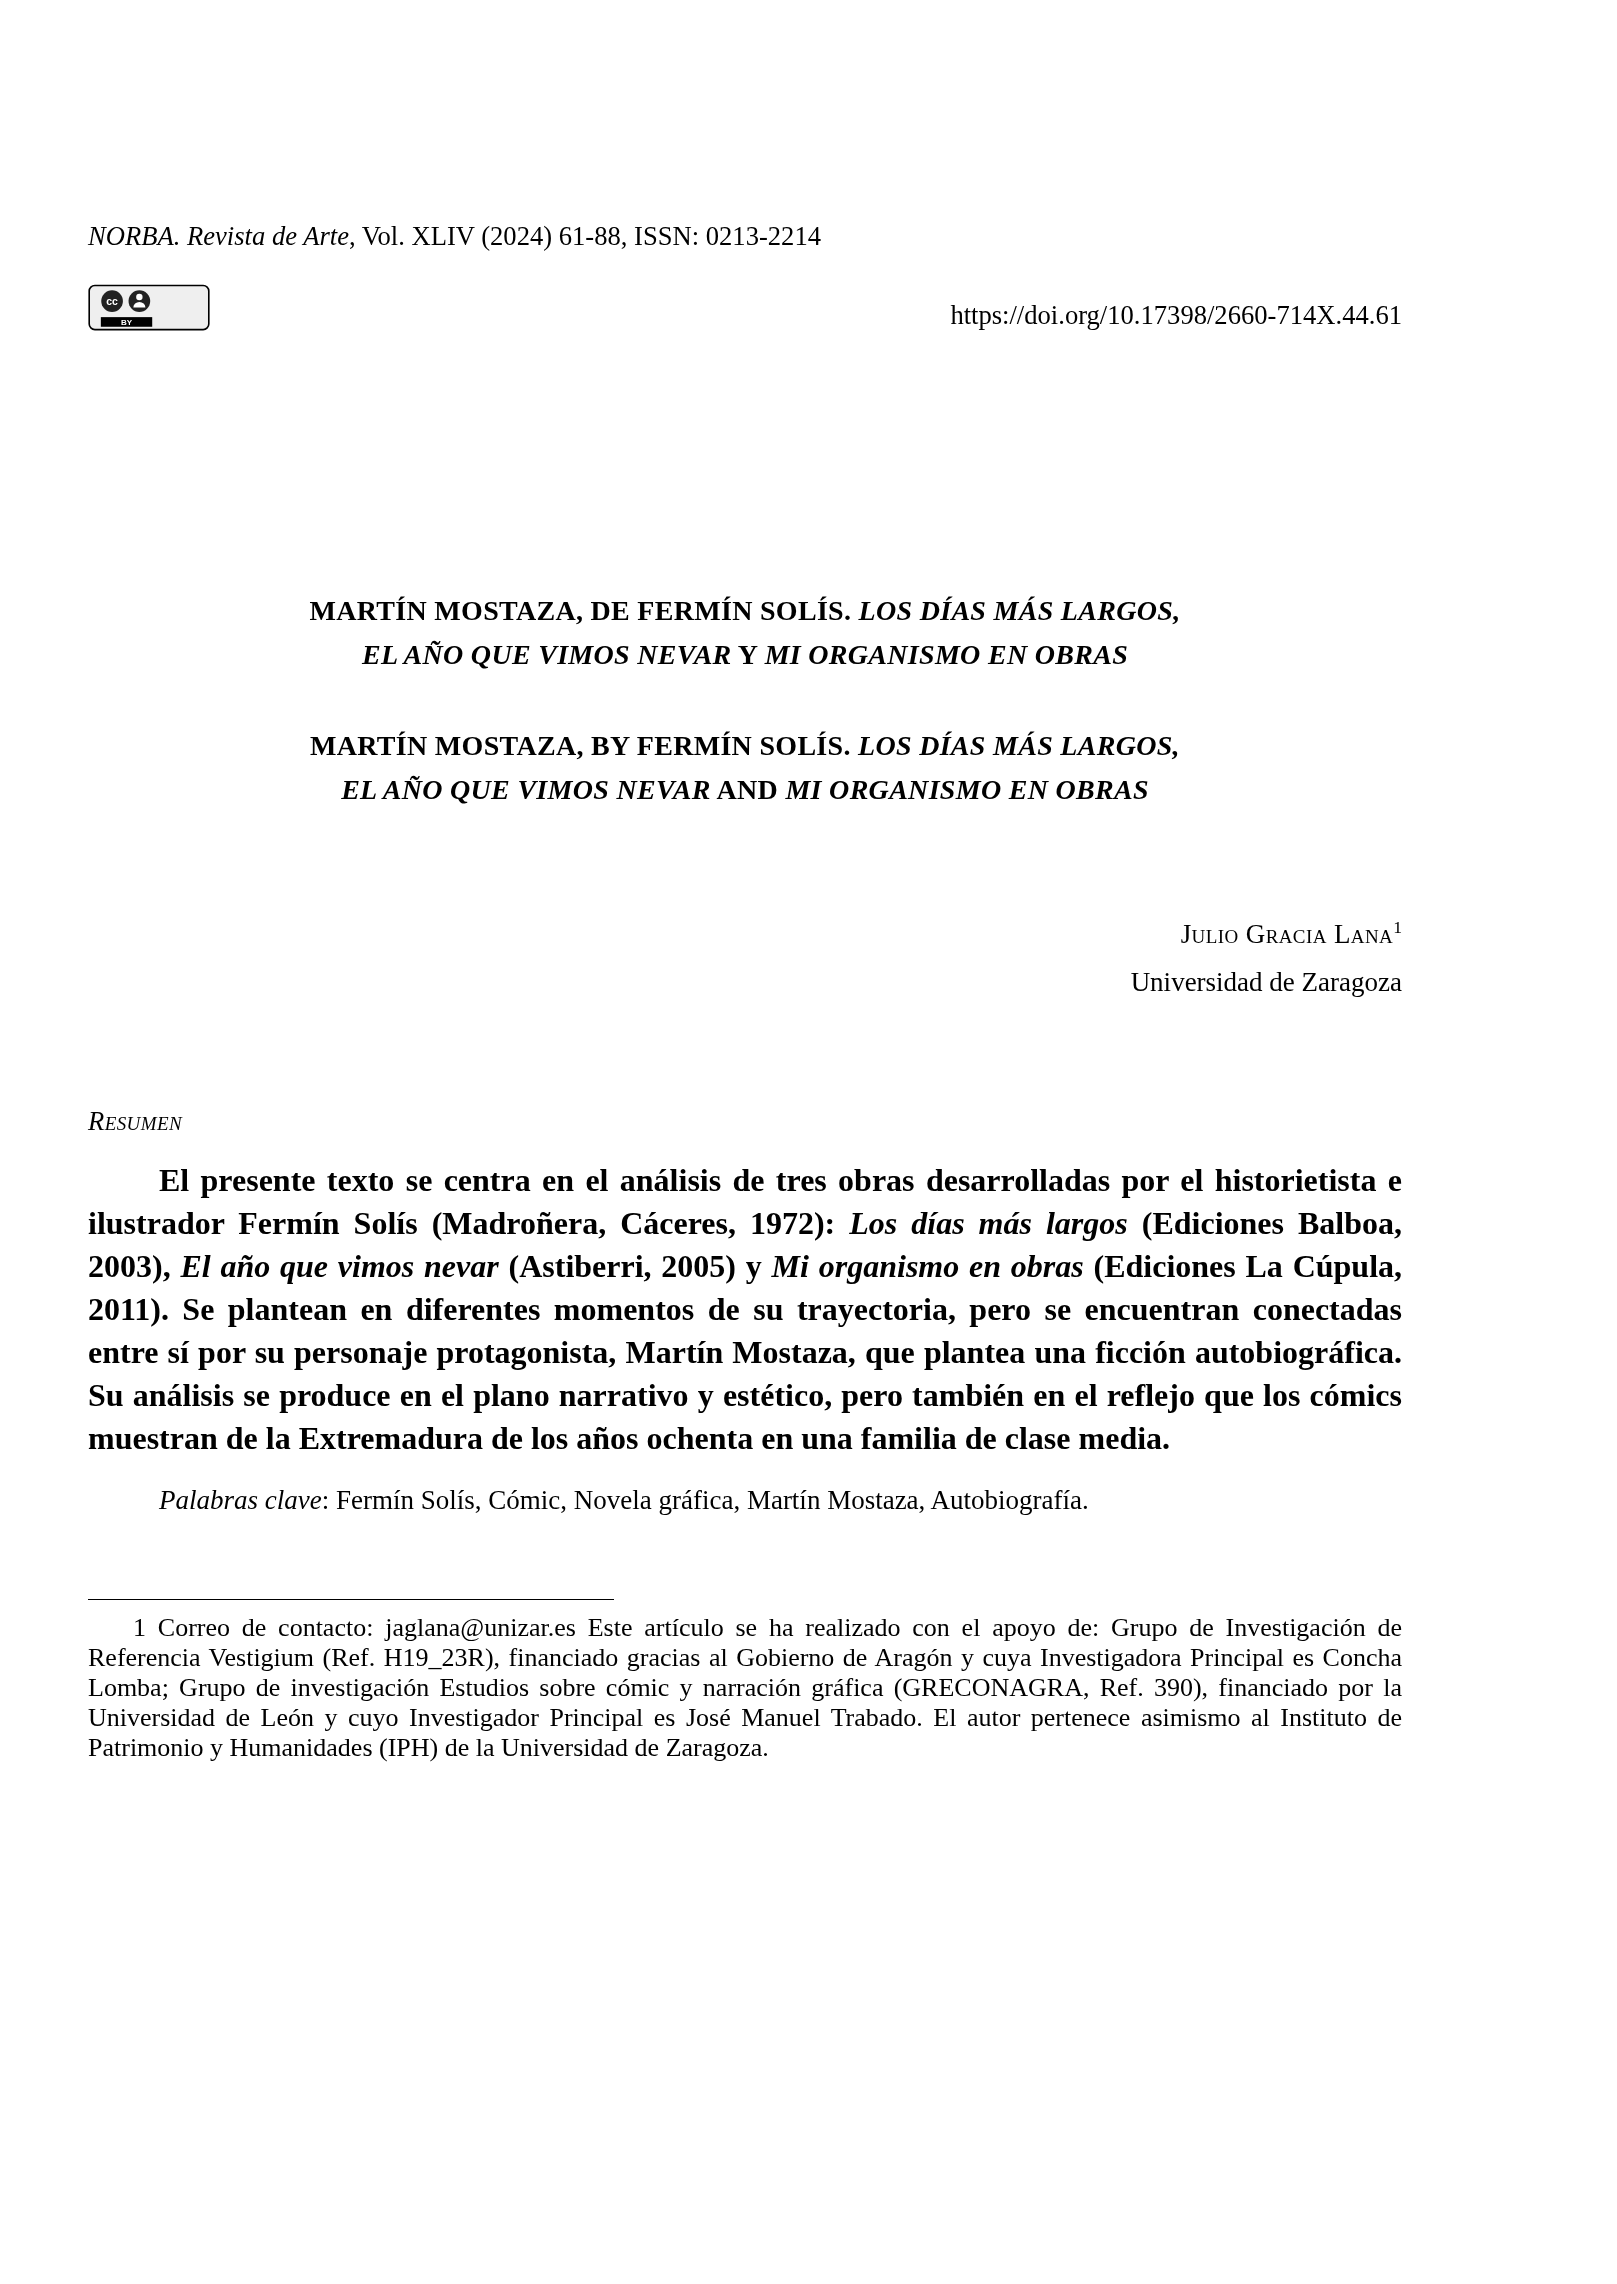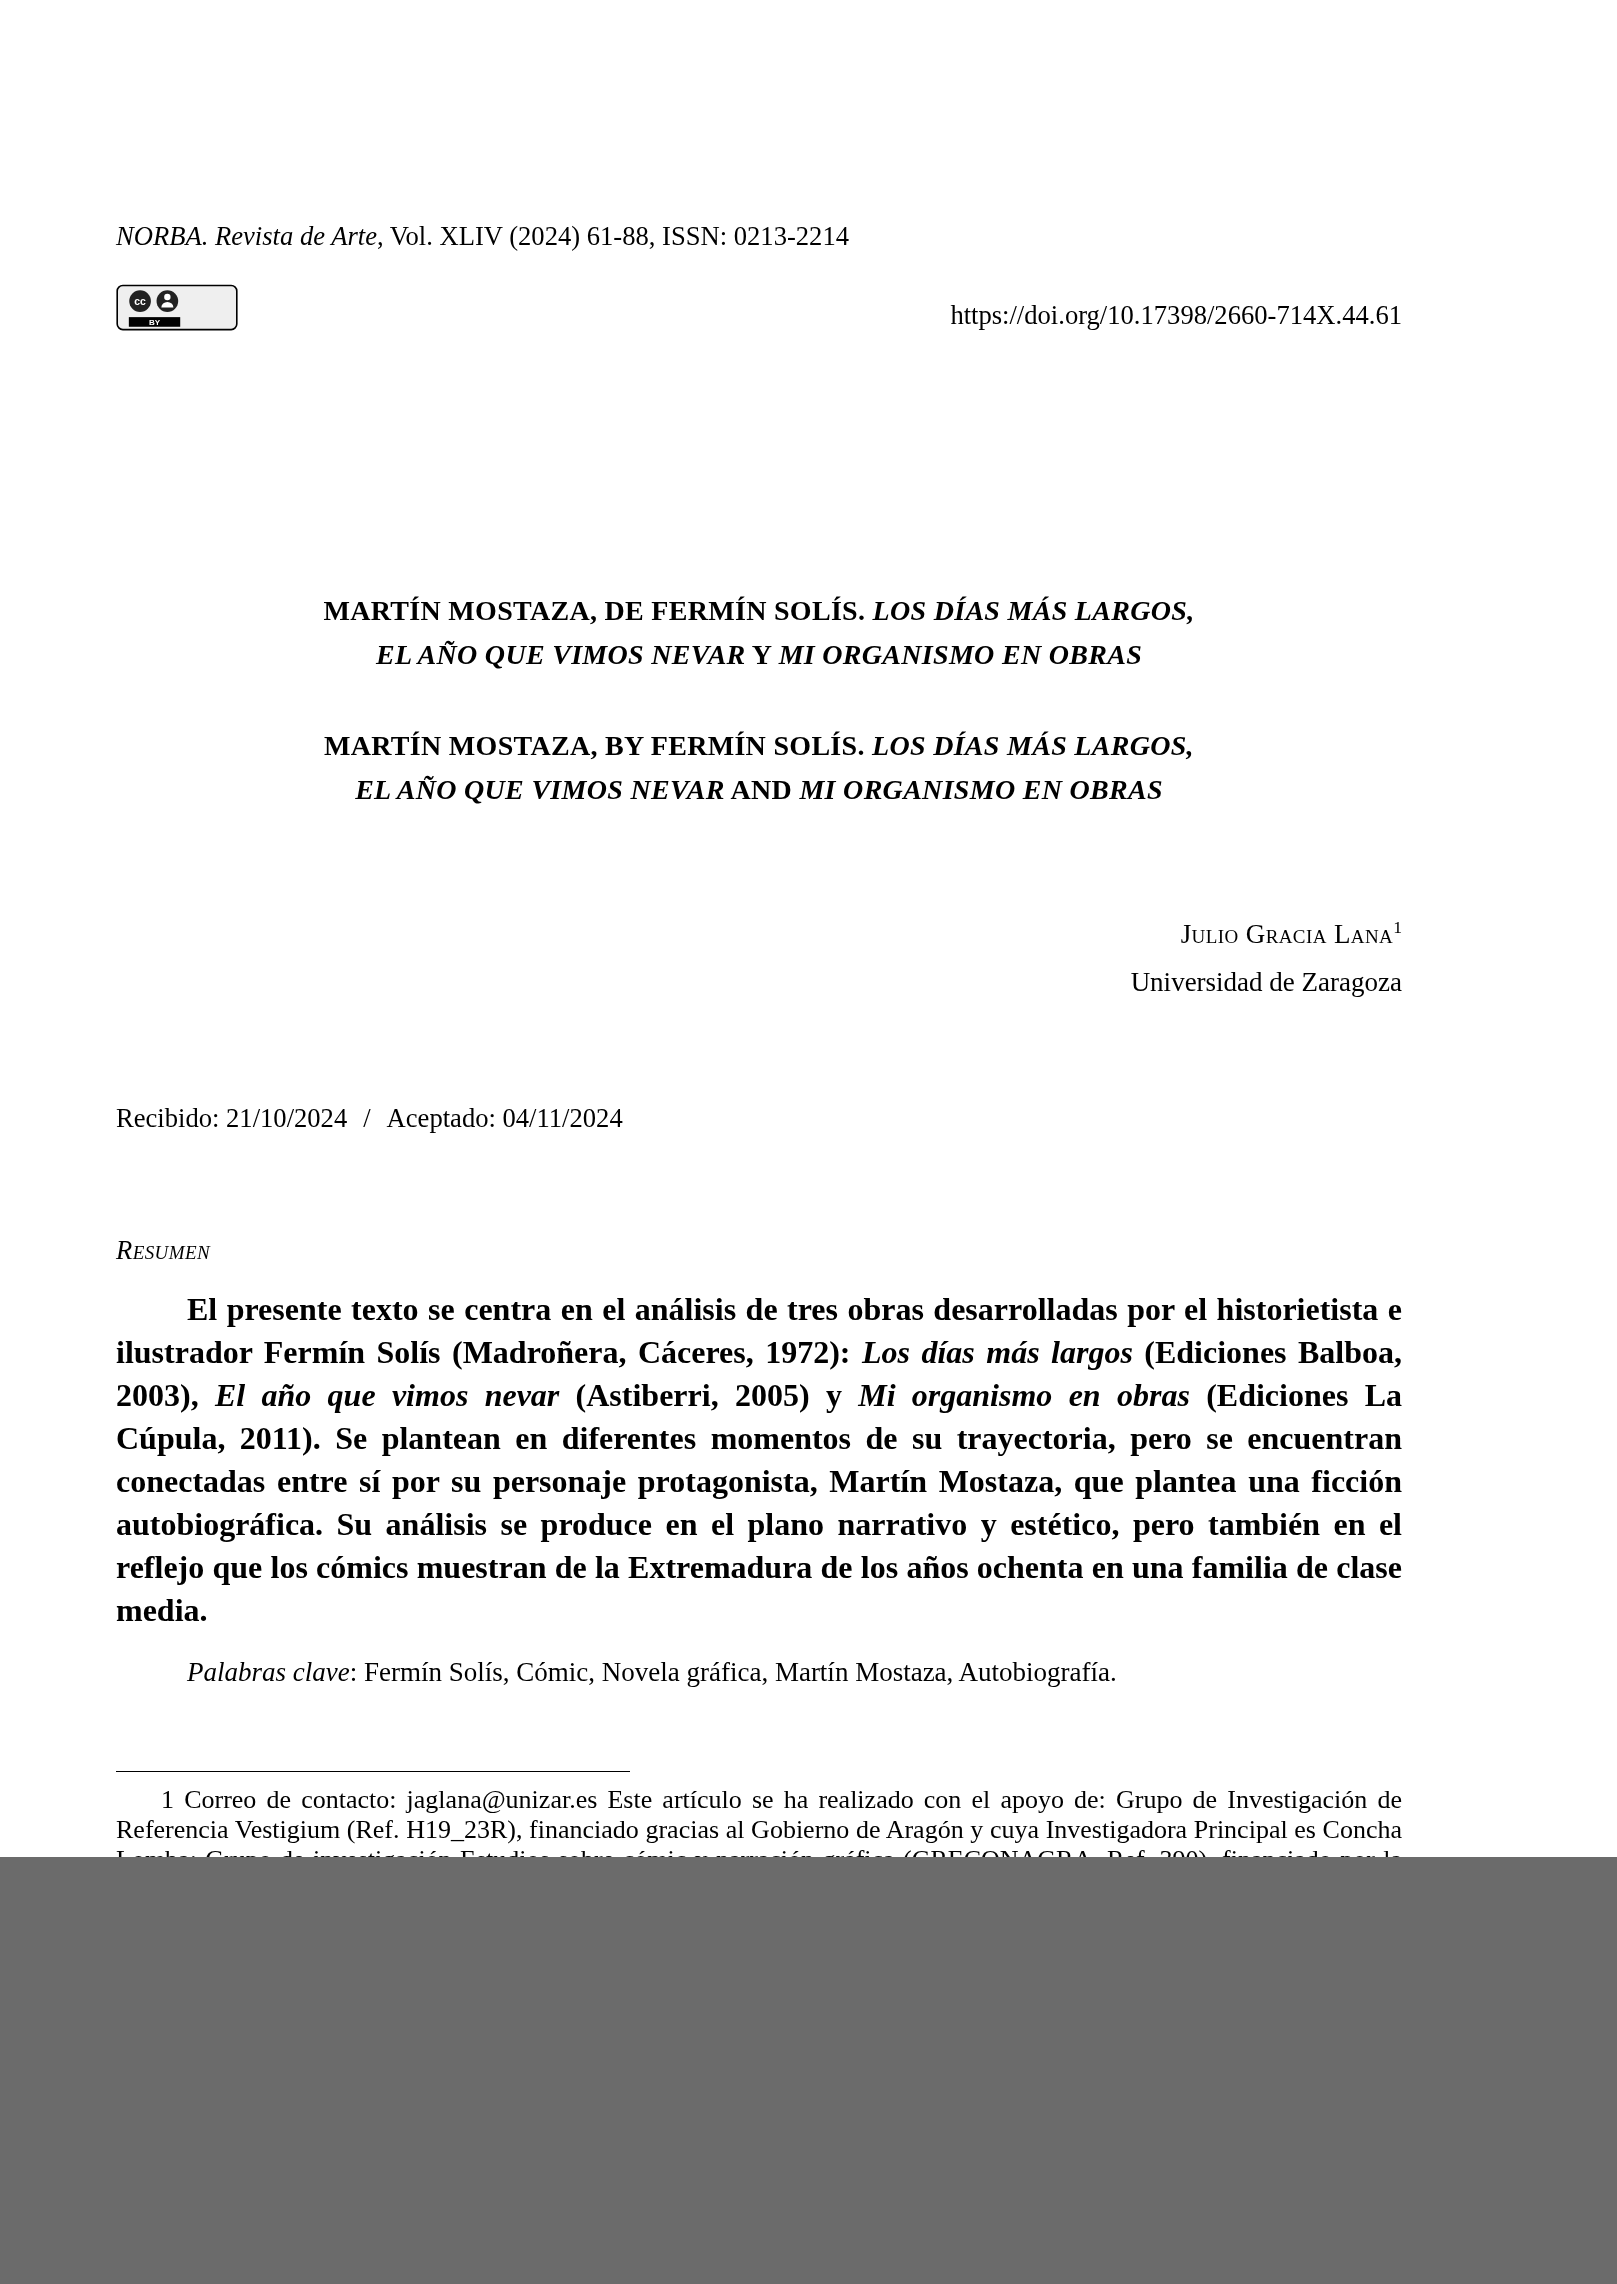--- a/index.html
+++ b/index.html
@@ -3,25 +3,25 @@
 <meta charset="utf-8">
 <style>
   html, body {
     margin: 0;
     padding: 0;
     background: #6b6b6b;
   }
   .page {
     position: relative;
     width: 1618px;
-    height: 1857px;
+    height: 2284px;
     margin: 0 auto;
     background: #ffffff;
     box-sizing: border-box;
-    padding: 219px 216px 0 116px;
+    padding: 219px 216px 0 88px;
     font-family: "Liberation Serif", "DejaVu Serif", serif;
     color: #000000;
     overflow: hidden;
   }
   .italic { font-style: italic; }
 
   
   .journal-line {
     font-size: 26.6px;
     line-height: 34px;
@@ -152,23 +152,20 @@
     <em>EL AÑO QUE VIMOS NEVAR</em><span> AND </span><em>MI ORGANISMO EN OBRAS</em>
   </h1>
 
   <div class="author-block">
     <div>
       <span class="author-name">Julio Gracia Lana</span><sup>1</sup>
     </div>
     <div>Universidad de Zaragoza</div>
   </div>
 
-  <div class="dates-line">
-    <span>Recibido: 21/10/2024</span><span class="date-sep">/</span><span>Aceptado: 04/11/2024</span>
-  </div>
 
   <h2 class="section-heading">Resumen</h2>
   <p class="abstract">
     <span>El presente texto se centra en el análisis de tres obras desarrolladas por el historietista e ilustrador Fermín Solís (Madroñera, Cáceres, 1972): </span><em>Los días más largos</em><span> (Ediciones Balboa, 2003), </span><em>El año que vimos nevar</em><span> (Astiberri, 2005) y </span><em>Mi organismo en obras</em><span> (Ediciones La Cúpula, 2011). Se plantean en diferentes momentos de su trayectoria, pero se encuentran conectadas entre sí por su personaje protagonista, Martín Mostaza, que plantea una ficción autobiográfica. Su análisis se produce en el plano narrativo y estético, pero también en el reflejo que los cómics muestran de la Extremadura de los años ochenta en una familia de clase media.</span>
   </p>
 
   <p class="keywords">
     <em>Palabras clave</em><span>: Fermín Solís, Cómic, Novela gráfica, Martín Mostaza, Autobiografía.</span>
   </p>
 

